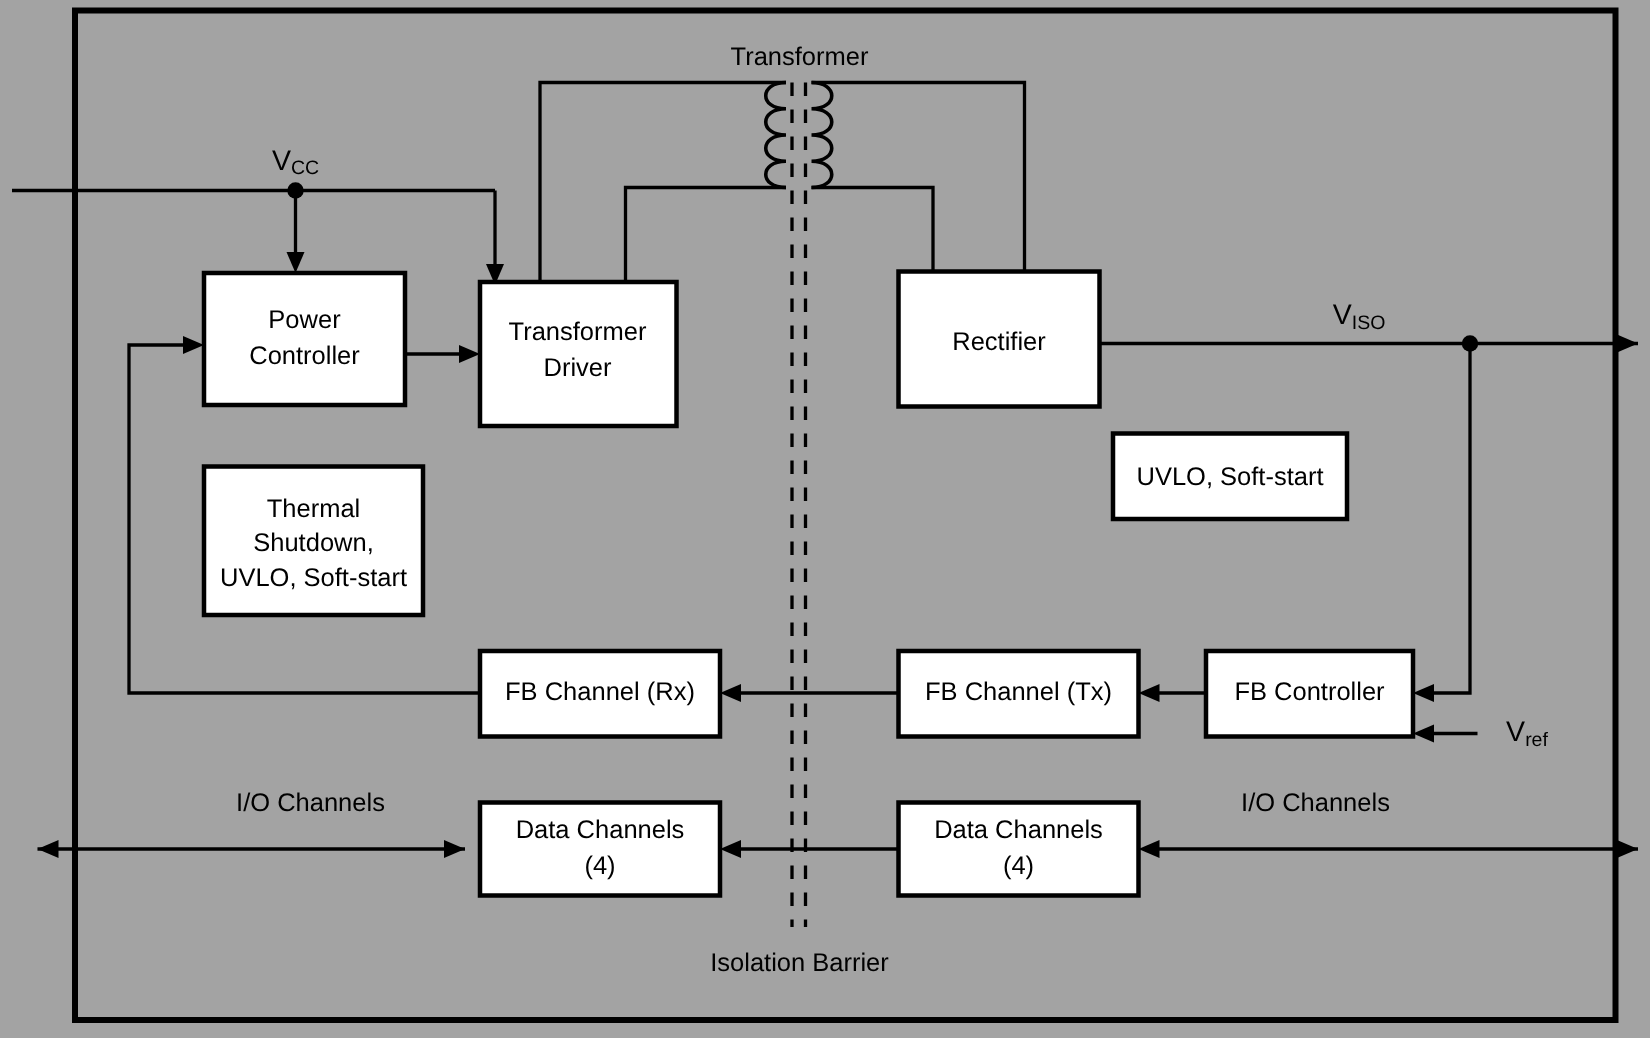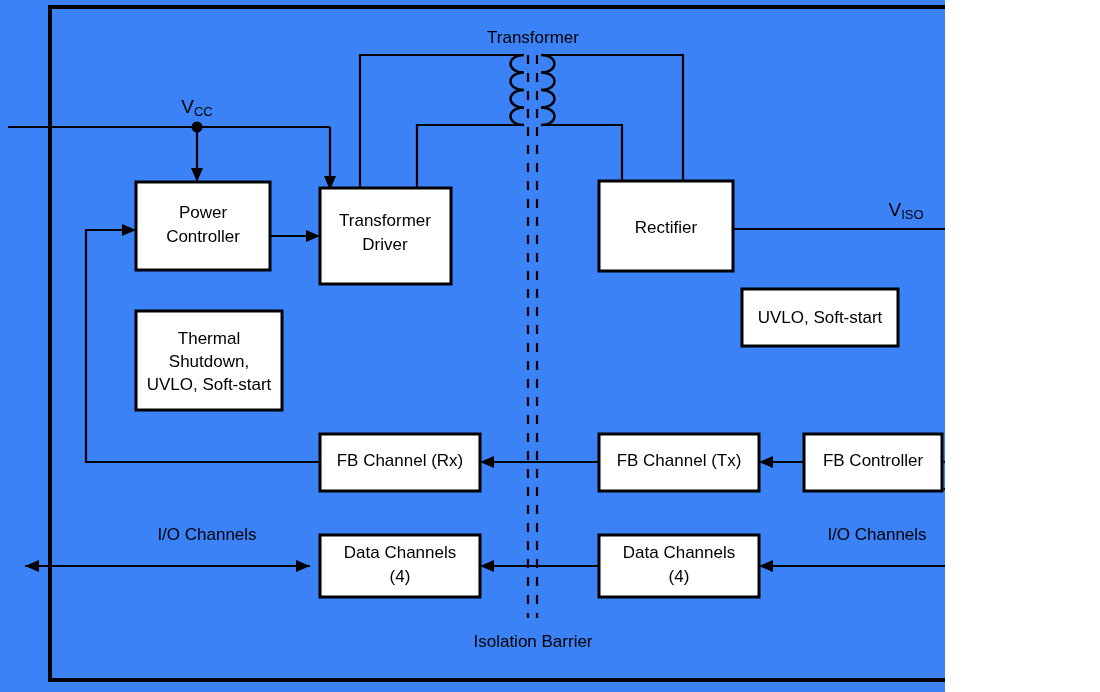--- a/index.html
+++ b/index.html
@@ -2,23 +2,23 @@
 <html><head>
 <meta charset="utf-8">
 <style>
   html, body {
     margin: 0;
     padding: 0;
     background: #ffffff;
   }
   #stage {
     position: relative;
-    width: 945px;
+    width: 1100px;
     height: 692px;
-    background: #3b82f6;
+    background: #a3a3a3;
     font-family: "Liberation Sans", sans-serif;
     overflow: hidden;
   }
   svg#diagram {
     display: block;
     width: 1100px;
     height: 692px;
   }
   .blk-rect {
     fill: #ffffff;

